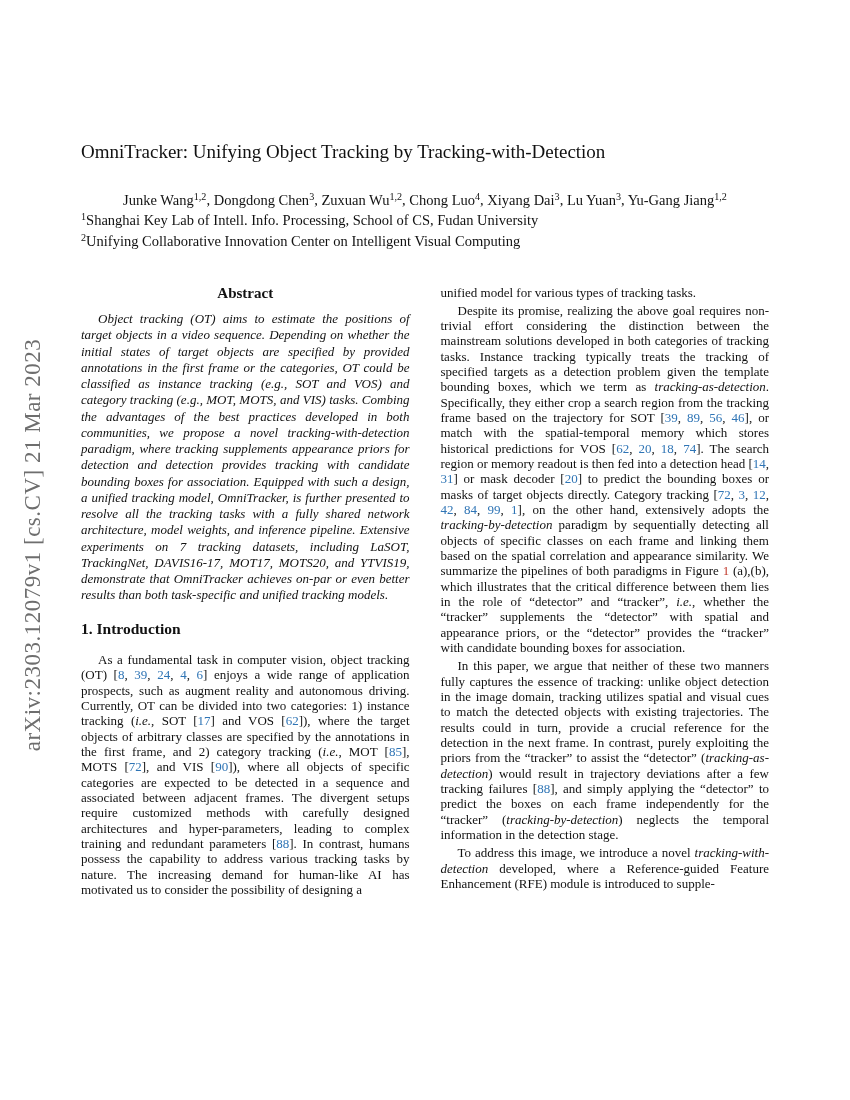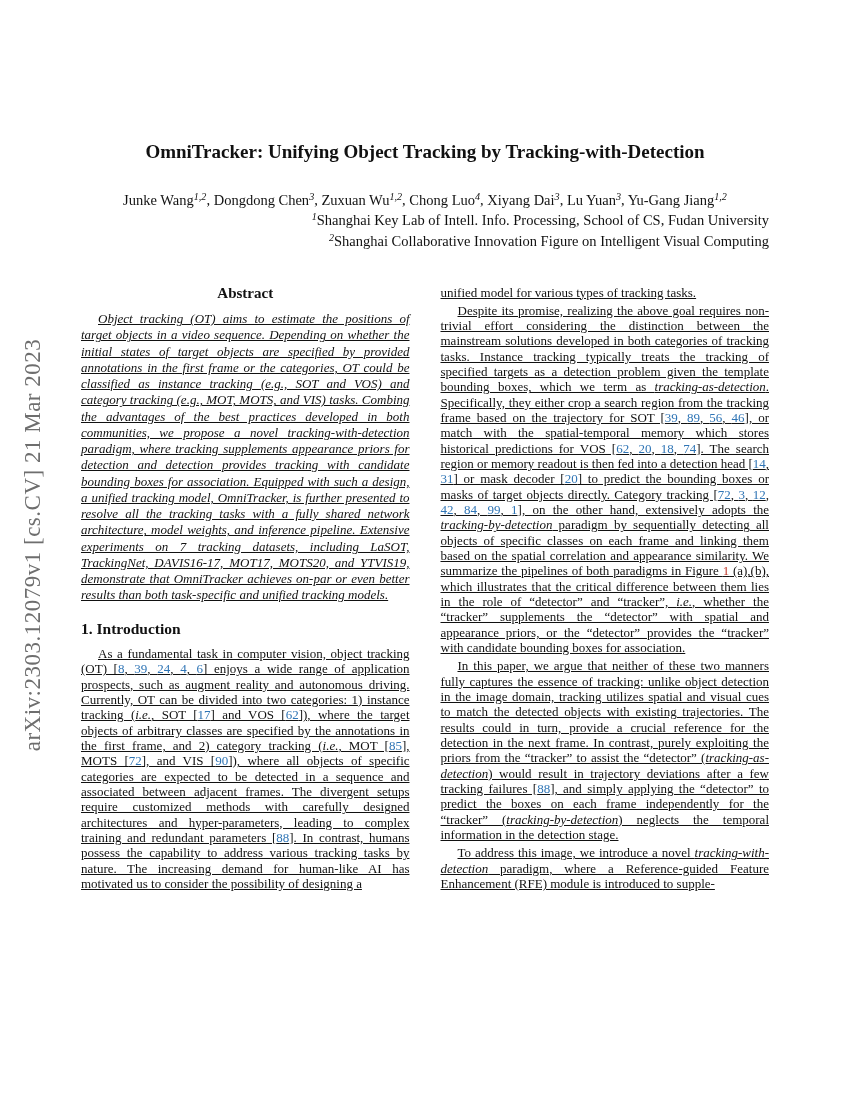--- a/index.html
+++ b/index.html
@@ -31,33 +31,32 @@
     color: var(--watermark, #6e6e6e);
   }
   .content {
     position: absolute;
     left: 81px;
     top: 0;
     width: 688px;
   }
   .title {
     margin: 140px 0 0 0;
-    text-align: center;
     font-size: 19px;
-    font-weight: bold;
+    font-weight: normal;
     line-height: 1.25;
   }
   .authors {
     margin-top: 27px;
     text-align: center;
     font-size: 14.5px;
     line-height: 1.3;
   }
   .affil {
-    text-align: right;
+    text-align: left;
     font-size: 14.5px;
     line-height: 1.48;
   }
   .affil:first-of-type { margin-top: 4px; }
   .columns {
     display: flex;
     gap: 31px;
     margin-top: 32px;
     align-items: flex-start;
   }
@@ -75,65 +74,63 @@
     font-size: 15px;
     margin-bottom: 9px;
   }
   .abstract {
     font-style: italic;
     line-height: 1.25;
   }
   .sec-heading {
     font-weight: bold;
     font-size: 15.5px;
-    margin: 16px 0 8px 0;
+    margin: 16px 0 14px 0;
   }
   p {
     margin: 0 0 3px 0;
     text-indent: 17px;
-    text-decoration: underline;
   }
   p.no-indent { text-indent: 0; }
   .seg-i { font-style: italic; }
   .seg-c { color: var(--citation, #2e74b5); }
   .seg-r { color: var(--reference, #c0392b); }
   .seg-sup {
     font-size: 70%;
     position: relative;
     top: -0.45em;
-    font-style: italic;
   }
 </style>
 </head>
 <body>
 
 <div class="page">
 
   <div class="arxiv-banner">arXiv:2303.12079v1  [cs.CV]  21 Mar 2023</div>
 
   <div class="content">
 
     <h1 class="title">OmniTracker: Unifying Object Tracking by Tracking-with-Detection</h1>
 
     <div class="authors"><span>Junke Wang</span><span class="seg-sup">1,2</span><span>, Dongdong Chen</span><span class="seg-sup">3</span><span>, Zuxuan Wu</span><span class="seg-sup">1,2</span><span>, Chong Luo</span><span class="seg-sup">4</span><span>, Xiyang Dai</span><span class="seg-sup">3</span><span>,  Lu Yuan</span><span class="seg-sup">3</span><span>,  Yu-Gang Jiang</span><span class="seg-sup">1,2</span></div>
 
     <div class="affil"><span class="seg-sup">1</span><span>Shanghai Key Lab of Intell. Info. Processing, School of CS, Fudan University</span></div>
-    <div class="affil"><span class="seg-sup">2</span><span>Shanghai Collaborative Innovation Figure on Intelligent Visual Computing</span></div>
+    <div class="affil"><span class="seg-sup">2</span><span>Unifying Collaborative Innovation Center on Intelligent Visual Computing</span></div>
 
     <div class="columns">
 
       <div class="col">
         <div class="abs-heading">Abstract</div>
         <p class="abstract">Object tracking (OT) aims to estimate the positions of target objects in a video sequence. Depending on whether the initial states of target objects are specified by provided annotations in the first frame or the categories, OT could be classified as instance tracking (e.g., SOT and VOS) and category tracking (e.g., MOT, MOTS, and VIS) tasks. Combing the advantages of the best practices developed in both communities, we propose a novel tracking-with-detection paradigm, where tracking supplements appearance priors for detection and detection provides tracking with candidate bounding boxes for association. Equipped with such a design, a unified tracking model, OmniTracker, is further presented to resolve all the tracking tasks with a fully shared network architecture, model weights, and inference pipeline. Extensive experiments on 7 tracking datasets, including LaSOT, TrackingNet, DAVIS16-17, MOT17, MOTS20, and YTVIS19, demonstrate that OmniTracker achieves on-par or even better results than both task-specific and unified tracking models.</p>
         <div class="sec-heading">1. Introduction</div>
         <p><span>As a fundamental task in computer vision, object tracking (OT) [</span><span class="seg-c">8</span><span>, </span><span class="seg-c">39</span><span>, </span><span class="seg-c">24</span><span>, </span><span class="seg-c">4</span><span>, </span><span class="seg-c">6</span><span>] enjoys a wide range of application prospects, such as augment reality and autonomous driving. Currently, OT can be divided into two categories: 1) instance tracking (</span><span class="seg-i">i.e.</span><span>, SOT [</span><span class="seg-c">17</span><span>] and VOS [</span><span class="seg-c">62</span><span>]), where the target objects of arbitrary classes are specified by the annotations in the first frame, and 2) category tracking (</span><span class="seg-i">i.e.</span><span>, MOT [</span><span class="seg-c">85</span><span>], MOTS [</span><span class="seg-c">72</span><span>], and VIS [</span><span class="seg-c">90</span><span>]), where all objects of specific categories are expected to be detected in a sequence and associated between adjacent frames. The divergent setups require customized methods with carefully designed architectures and hyper-parameters, leading to complex training and redundant parameters [</span><span class="seg-c">88</span><span>]. In contrast, humans possess the capability to address various tracking tasks by nature. The increasing demand for human-like AI has motivated us to consider the possibility of designing a</span></p>
       </div>
 
       <div class="col">
         <p class="no-indent"><span>unified model for various types of tracking tasks.</span></p>
         <p><span>Despite its promise, realizing the above goal requires non-trivial effort considering the distinction between the mainstream solutions developed in both categories of tracking tasks. Instance tracking typically treats the tracking of specified targets as a detection problem given the template bounding boxes, which we term as </span><span class="seg-i">tracking-as-detection</span><span>. Specifically, they either crop a search region from the tracking frame based on the trajectory for SOT [</span><span class="seg-c">39</span><span>, </span><span class="seg-c">89</span><span>, </span><span class="seg-c">56</span><span>, </span><span class="seg-c">46</span><span>], or match with the spatial-temporal memory which stores historical predictions for VOS [</span><span class="seg-c">62</span><span>, </span><span class="seg-c">20</span><span>, </span><span class="seg-c">18</span><span>, </span><span class="seg-c">74</span><span>]. The search region or memory readout is then fed into a detection head [</span><span class="seg-c">14</span><span>, </span><span class="seg-c">31</span><span>] or mask decoder [</span><span class="seg-c">20</span><span>] to predict the bounding boxes or masks of target objects directly. Category tracking  [</span><span class="seg-c">72</span><span>, </span><span class="seg-c">3</span><span>, </span><span class="seg-c">12</span><span>, </span><span class="seg-c">42</span><span>, </span><span class="seg-c">84</span><span>, </span><span class="seg-c">99</span><span>, </span><span class="seg-c">1</span><span>], on the other hand, extensively adopts the </span><span class="seg-i">tracking-by-detection</span><span> paradigm by sequentially detecting all objects of specific classes on each frame and linking them based on the spatial correlation and appearance similarity. We summarize the pipelines of both paradigms in Figure </span><span class="seg-r">1</span><span> (a),(b), which illustrates that the critical difference between them lies in the role of “detector” and “tracker”, </span><span class="seg-i">i.e.</span><span>, whether the “tracker” supplements the “detector” with spatial and appearance priors, or the “detector” provides the “tracker” with candidate bounding boxes for association.</span></p>
         <p><span>In this paper, we argue that neither of these two manners fully captures the essence of tracking: unlike object detection in the image domain, tracking utilizes spatial and visual cues to match the detected objects with existing trajectories. The results could in turn, provide a crucial reference for the detection in the next frame. In contrast, purely exploiting the priors from the “tracker” to assist the “detector” (</span><span class="seg-i">tracking-as-detection</span><span>) would result in trajectory deviations after a few tracking failures [</span><span class="seg-c">88</span><span>], and simply applying the “detector” to predict the boxes on each frame independently for the “tracker” (</span><span class="seg-i">tracking-by-detection</span><span>) neglects the temporal information in the detection stage.</span></p>
-        <p><span>To address this image, we introduce a novel </span><span class="seg-i">tracking-with-detection</span><span> paradigm, where a Reference-guided Feature Enhancement (RFE) module is introduced to supple-</span></p>
+        <p><span>To address this image, we introduce a novel </span><span class="seg-i">tracking-with-detection</span><span> developed, where a Reference-guided Feature Enhancement (RFE) module is introduced to supple-</span></p>
       </div>
 
     </div>
   </div>
 </div>
 
 </body></html>

